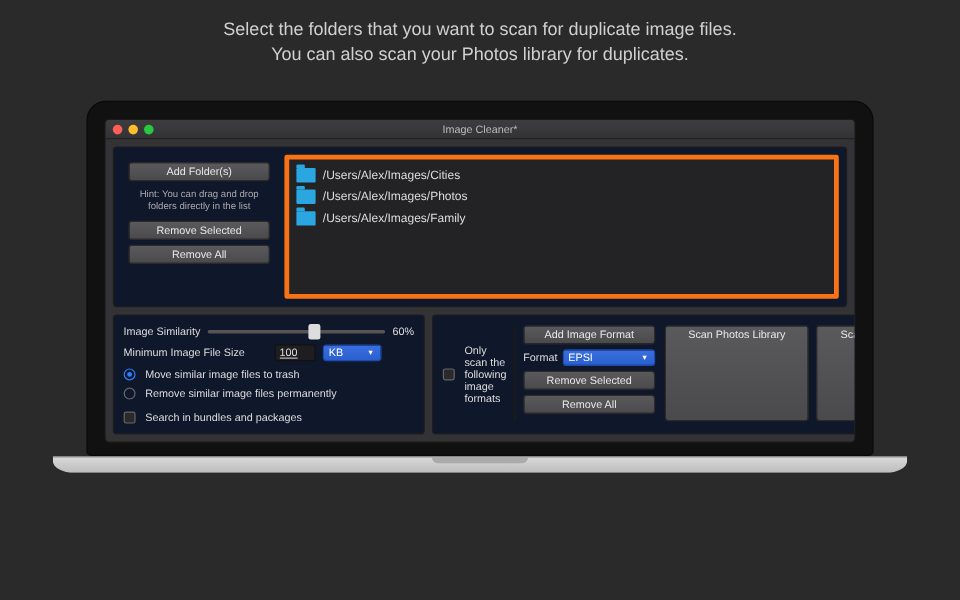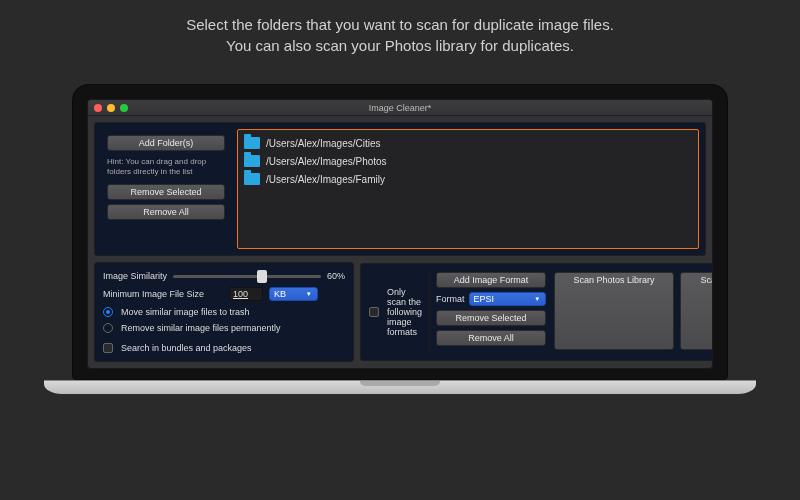--- a/index.html
+++ b/index.html
@@ -66,35 +66,35 @@
     border: 1px solid #2a2a2a;
     color: #e8e8e8;
     font-size: 9px;
     padding: 2px 4px;
     border-radius: 3px;
     text-align: center;
     cursor: pointer;
     white-space: nowrap;
   }
   .hint {
-    font-size: 8px; color:#aaa; text-align:left; line-height:1.2;
+    font-size: 8px; color:#aaa; text-align:center; line-height:1.2;
     padding: 2px 0 4px;
   }
   .folder-list {
     flex:1;
     background: #232325;
-    border: 1px solid #f97316;
+    border: 4px solid #f97316;
     border-radius: 2px;
     padding: 4px;
     min-height: 120px;
   }
   .folder-row { display:flex; align-items:center; gap:6px; padding:3px 2px; color:#ddd; font-size:10px;}
   .folder-icon { width:16px; height:12px; background:#2aa7e0; border-radius:1px; position:relative;}
   .folder-icon::before { content:""; position:absolute; top:-3px; left:0; width:7px; height:3px; background:#2aa7e0; border-radius:1px 1px 0 0;}
-  .bottom-row { display:flex; gap:6px;align-items:center; }
+  .bottom-row { display:flex; gap:6px; }
   .settings-left { flex: 0 0 260px; padding:8px; display:flex; flex-direction:column; gap:6px;}
   .settings-right { flex:1; padding:8px; display:flex; flex-direction:row; gap:6px; position:relative;}
   .row { display:flex; align-items:center; gap:6px; font-size:9px; color:#ddd;}
   .row label { flex: 0 0 auto; }
   .slider-track { flex:1; height:3px; background:#555; border-radius:2px; position:relative;}
   .slider-thumb { position:absolute; top:-5px; width:10px; height:13px; background:#ddd; border-radius:2px; transform:translateX(-50%);}
   .num-input {
     width: 34px; background:#1e1e20; border:1px solid #111; color:#ddd;
     font-size:9px; padding:1px 3px; border-radius:2px;text-decoration:underline;
   }

